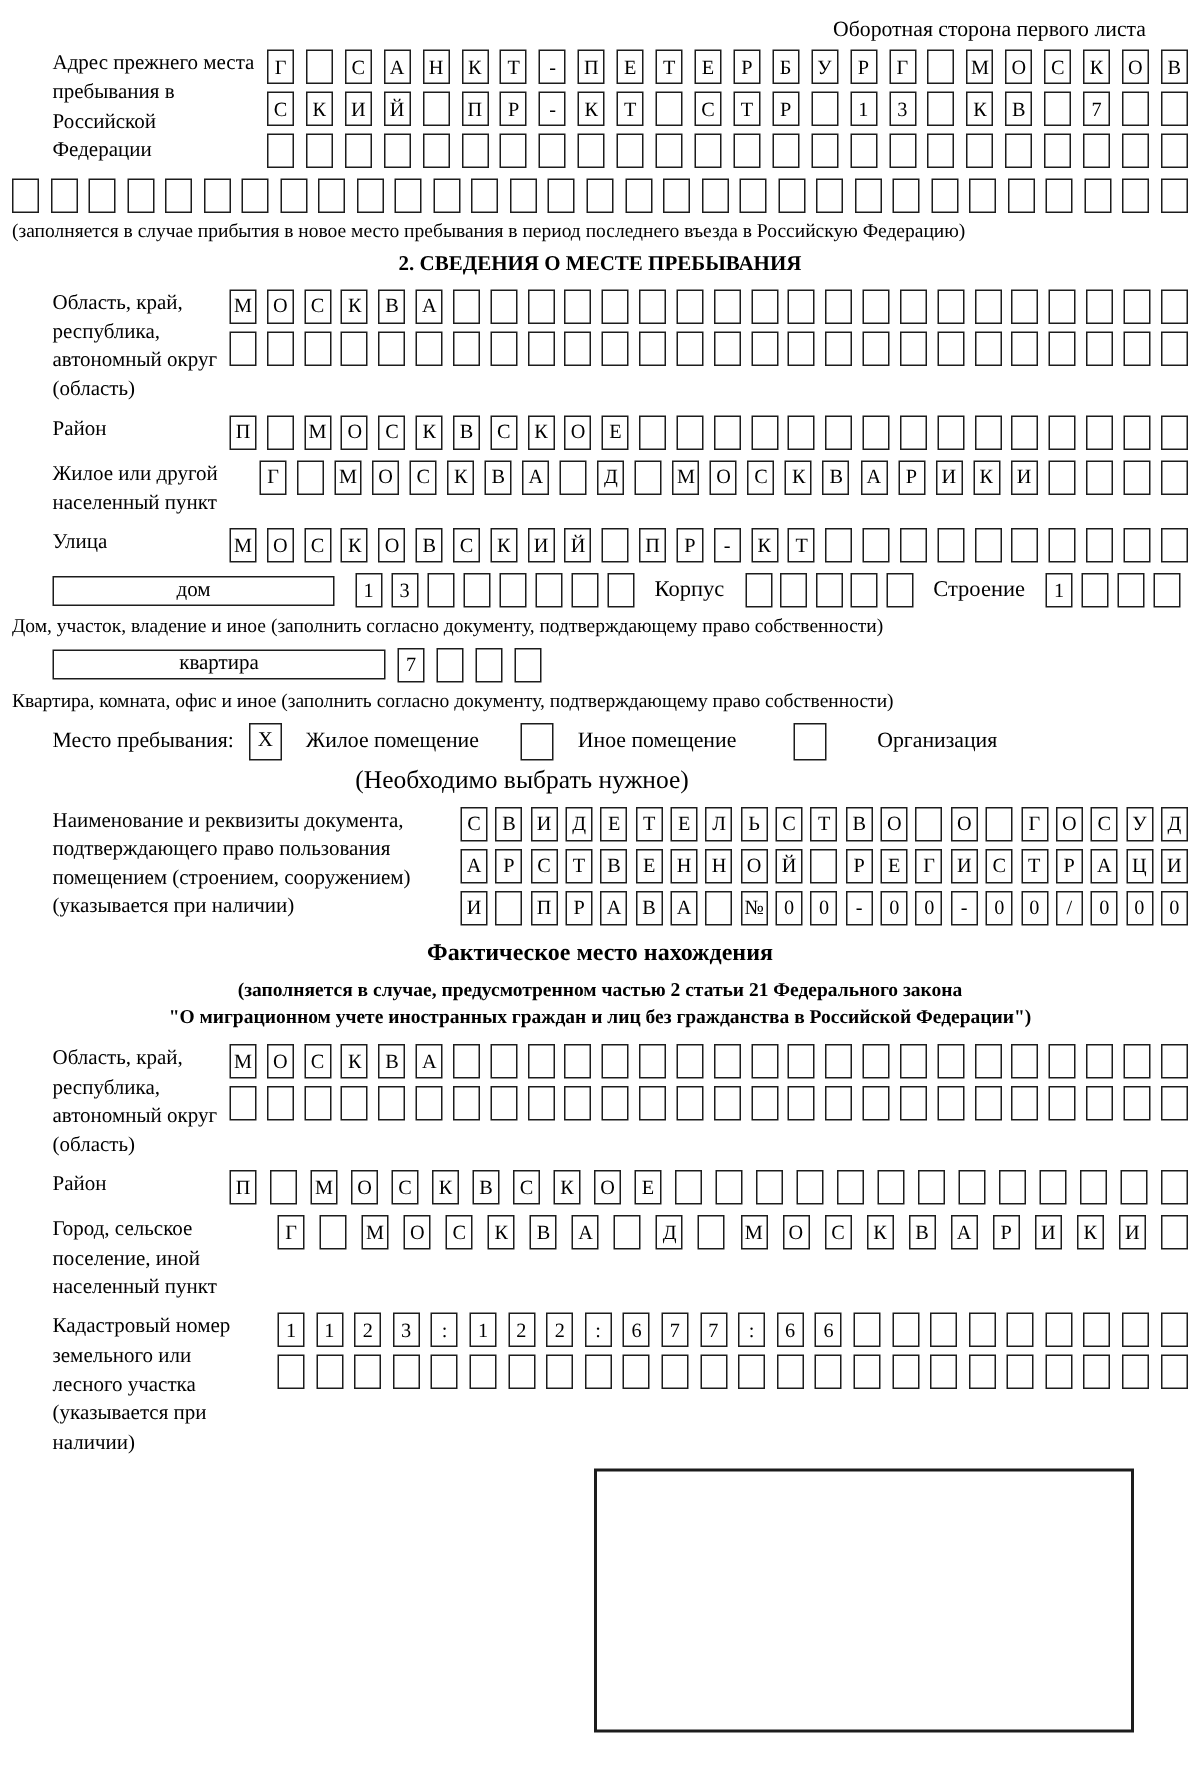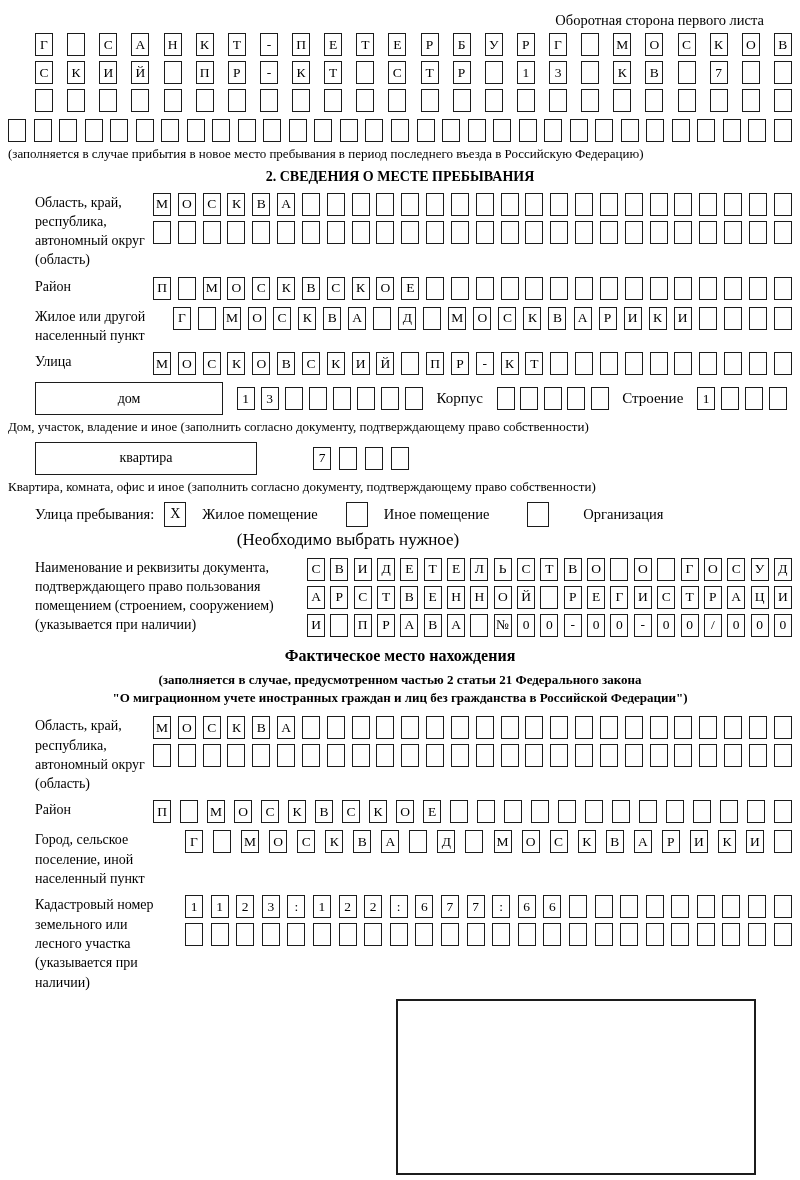--- a/index.html
+++ b/index.html
@@ -18,28 +18,28 @@
   .bx{width:18px;height:23px;border:1.8px solid #1c1c1c;box-sizing:border-box;
       display:inline-flex;align-items:center;justify-content:center;
       font-size:13.5px;flex-shrink:0;background:#fff;}
   .fullrow{margin:2px 0 0 0;}
   .caption{font-size:13px;line-height:1.35;margin:3px 0 6px 0;}
   .caption.center{text-align:left;}
   .sec-title{text-align:center;font-weight:bold;font-size:14px;margin:6px 0 8px 0;}
 
   .house-row{display:flex;align-items:center;justify-content:space-between;
              margin:2px 5px 2px 27px;}
-  .wide-box{border:1.8px solid #1c1c1c;height:33px;box-sizing:border-box;
+  .wide-box{border:1.8px solid #1c1c1c;height:20px;box-sizing:border-box;
             display:flex;align-items:center;justify-content:center;font-size:14px;}
   .wb-dom{width:188px;} .wb-kv{width:222px;}
   .subrow{display:flex;justify-content:space-between;}
   .sr-house{width:186px;} .sr-korpus{width:112px;} .sr-stroenie{width:90px;}
   .sr-apt{width:96px;margin-left:8px;}
   .inline-lbl{font-size:15px;white-space:nowrap;}
-  .apt-row{display:flex;align-items:center;margin:2px 0 2px 27px;gap:48px;}
+  .apt-row{display:flex;align-items:center;margin:2px 0 2px 27px;}
 
   .stay-row{display:flex;align-items:center;margin:4px 0 0 27px;font-size:14.5px;}
   .cb{width:22px;height:25px;border:1.8px solid #1c1c1c;box-sizing:border-box;
       display:flex;align-items:center;justify-content:center;font-size:14px;flex-shrink:0;}
   .cb.m1{margin:0 16px 0 10px;} .cb.m2{margin:0 16px 0 28px;} .cb.m3{margin:0 34px 0 38px;}
   .stay-note{font-size:17px;margin:3px 0 8px 175px;width:330px;text-align:center;}
 
   .fact-title{text-align:center;font-weight:bold;font-size:16px;margin:10px 0 6px 0;}
   .fact-cap{text-align:center;font-size:13px;line-height:1.45;font-weight:bold;}
   .fact-cap.last{margin-bottom:8px;}
@@ -49,20 +49,21 @@
             margin-left:auto;margin-right:36px;}
 </style>
 </head>
 <body>
 
 <div class="page">
 
   <div class="backside-note">Оборотная сторона первого листа</div>
 
   <div class="field">
+    <div class="lbl w143">Адрес прежнего места пребывания в Российской Федерации</div>
     <div class="rows">
       <div class="boxrow">
           <span class="bx">Г</span>
           <span class="bx"></span>
           <span class="bx">С</span>
           <span class="bx">А</span>
           <span class="bx">Н</span>
           <span class="bx">К</span>
           <span class="bx">Т</span>
           <span class="bx">-</span>
@@ -366,21 +367,21 @@
     <div class="subrow sr-apt">
         <span class="bx">7</span>
         <span class="bx"></span>
         <span class="bx"></span>
         <span class="bx"></span>
       </div>
   </div>
   <div class="caption">Квартира, комната, офис и иное (заполнить согласно документу, подтверждающему право собственности)</div>
 
   <div class="stay-row">
-    <span>Улица пребывания:</span>
+    <span>Место пребывания:</span>
     <div class="cb m1">X</div>
     <span>Жилое помещение</span>
     <div class="cb m2"></div>
     <span>Иное помещение</span>
     <div class="cb m3"></div>
     <span>Организация</span>
   </div>
   <div class="stay-note">(Необходимо выбрать нужное)</div>
 
   <div class="field">

